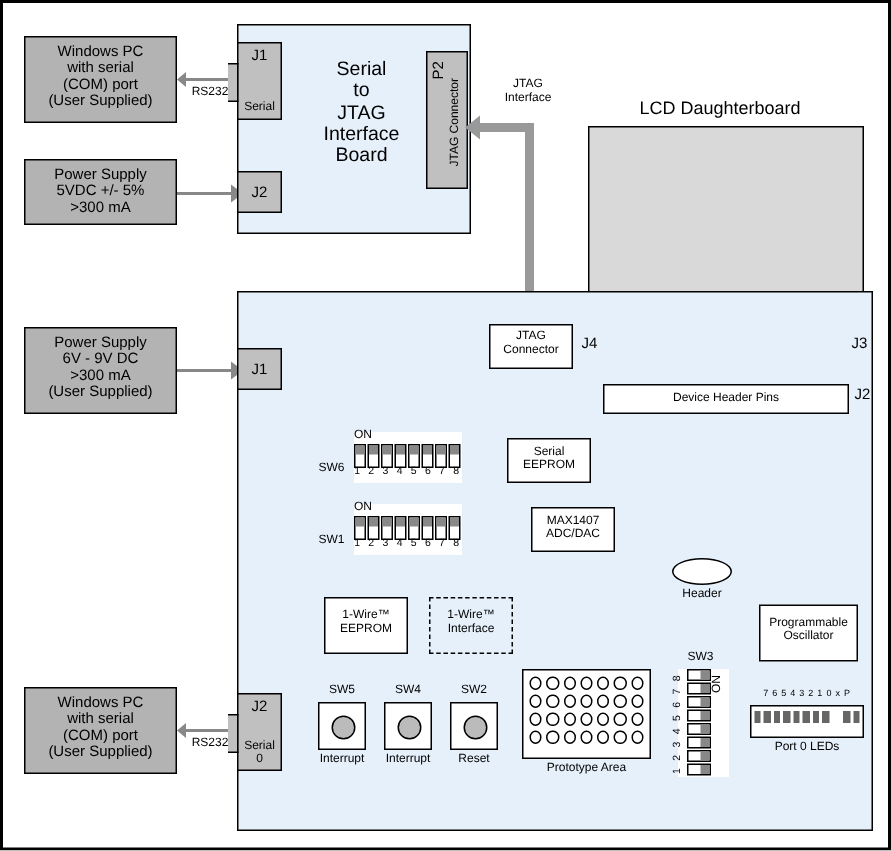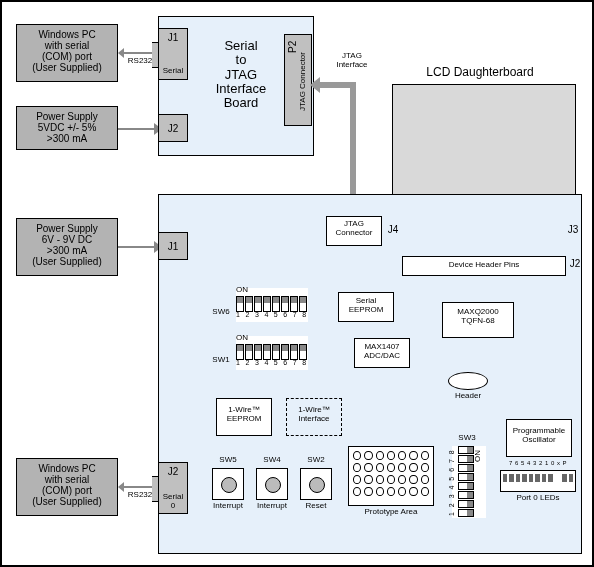--- a/index.html
+++ b/index.html
@@ -206,39 +206,35 @@
   <div class="box white" style="left:336px; top:290px; width:56px; height:30px;">
     <div class="lbl lbl-sm" style="left:0; top:4px; width:100%; white-space:pre-line;">Serial
 EEPROM</div>
   </div>
 
   <div class="box white" style="left:336px; top:336px; width:56px; height:30px;margin-left:16px;">
     <div class="lbl lbl-sm" style="left:0; top:4px; width:100%; white-space:pre-line;">MAX1407
 ADC/DAC</div>
   </div>
 
-  <div class="box white" style="left:440px; top:300px; width:72px; height:36px;">
-    <div class="lbl lbl-sm" style="left:0; top:5px; width:100%; white-space:pre-line;">MAXQ2000
-TQFN-68</div>
-  </div>
 
   <div class="box" style="left:446px; top:370px; width:40px; height:18px; background:#fff; border:1px solid #000; border-radius:50%;"></div>
   <div class="lbl lbl-sm" style="left:438px; top:390px; width:56px;">Header</div>
 
   <div class="box white" style="left:214px; top:396px; width:56px; height:38px;">
     <div class="lbl lbl-sm" style="left:0; top:7px; width:100%; white-space:pre-line;">1-Wire™
 EEPROM</div>
   </div>
 
   <div class="box dashed" style="left:284px; top:396px; width:56px; height:38px; background:#e6f0fa;">
     <div class="lbl lbl-sm" style="left:0; top:7px; width:100%; white-space:pre-line;">1-Wire™
 Interface</div>
   </div>
 
-  <div class="box white" style="left:504px; top:417px; width:66px; height:38px;">
+  <div class="box white" style="left:504px; top:401px; width:66px; height:38px;">
     <div class="lbl" style="left:0; top:7px; width:100%; font-size:8px; white-space:pre-line;">Programmable
 Oscillator</div>
   </div>
 
   <div class="box white" style="left:210px; top:466px; width:32px; height:32px;"></div>
   <div class="push-btn" style="left:219px; top:475px;"></div>
   <div class="lbl lbl-sm" style="left:208px; top:454px; width:36px;">SW5</div>
   <div class="lbl lbl-sm" style="left:204px; top:500px; width:44px;">Interrupt</div>
 
   <div class="box white" style="left:254px; top:466px; width:32px; height:32px;"></div>

